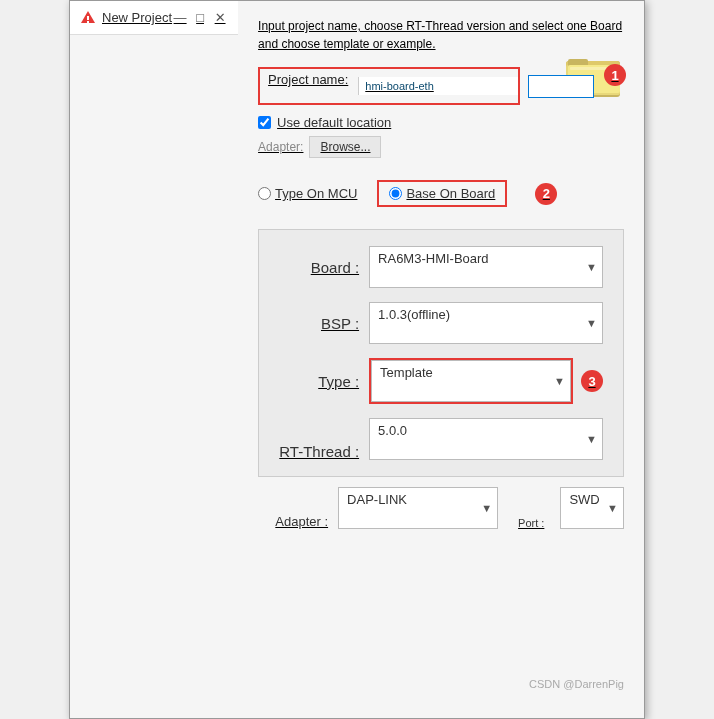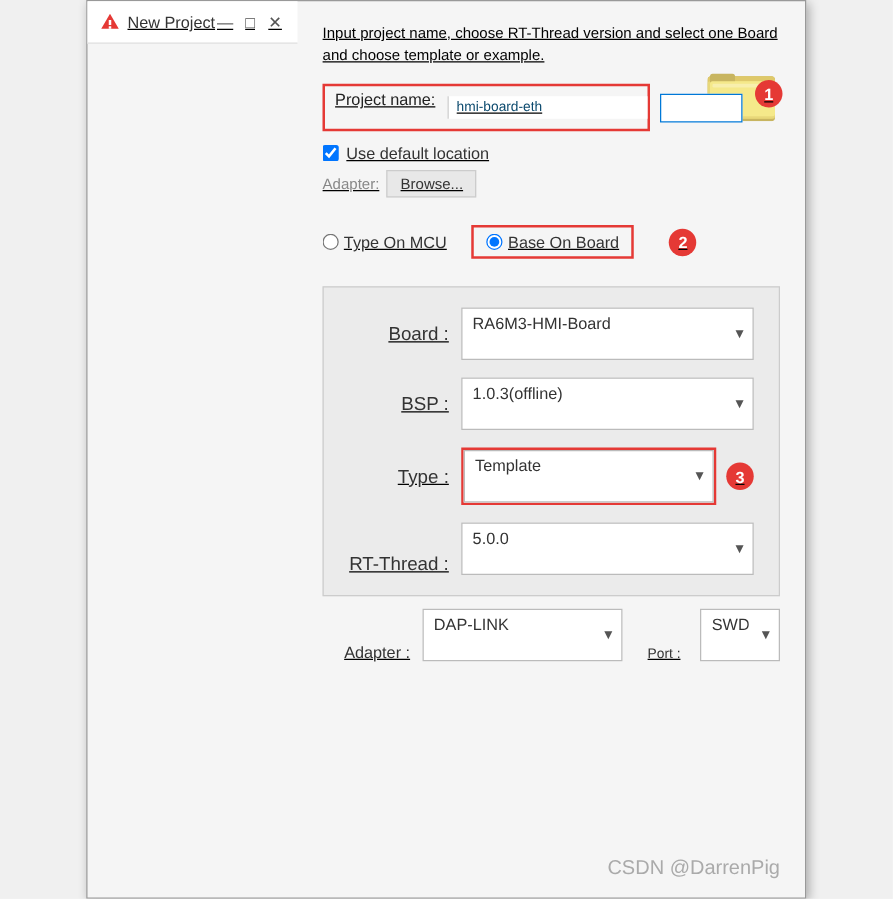--- a/index.html
+++ b/index.html
@@ -230,23 +230,23 @@
       color: #333;
       margin-left: 10px;
       margin-right: 6px;
     }
     .port-select-wrap {
       position: relative;
       flex: 1;
     }
     .footer-text {
       position: absolute;
-      bottom: 14px;
+      bottom: 28px;
       right: 20px;
-      font-size: 16px;
+      font-size: 11px;
       color: #aaa;
       margin-left: 33px;
     }
   </style>
 </head>
 <body>
 
 <div class="dialog">
 
   <div class="title-bar">

